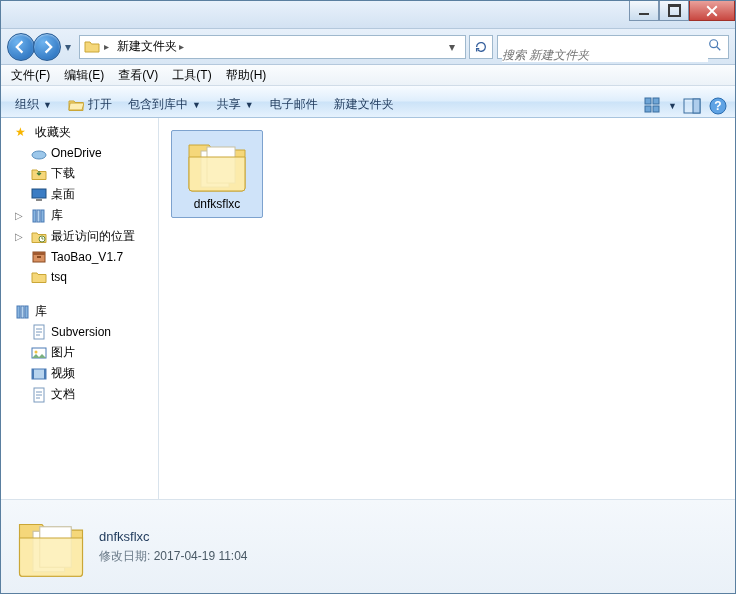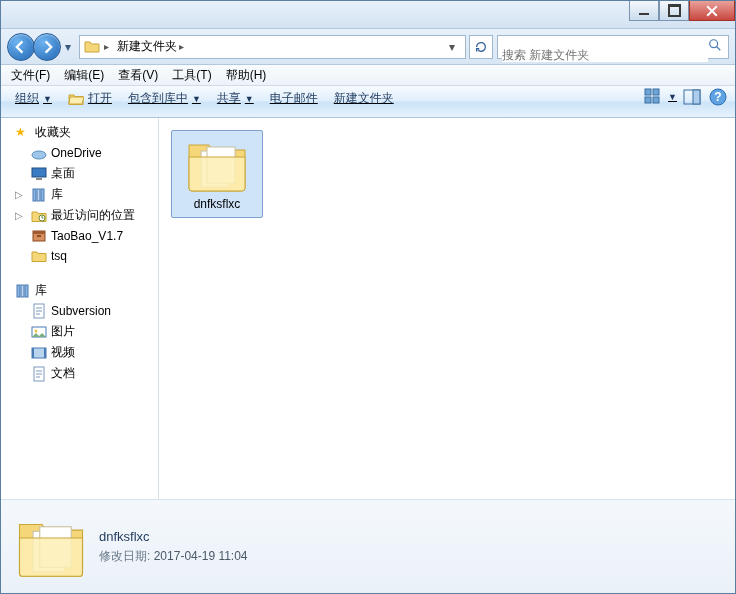--- a/index.html
+++ b/index.html
@@ -20,27 +20,27 @@
   .nav-circle.fwd { margin-left:-2px;}
   .nav-circle svg { width:14px; height:14px; fill:#fff; }
   .nav-dd { width:14px; display:flex; align-items:center; justify-content:center; color:#3a5a7c;}
   .addr { flex:1; height:24px; background:#fff; border:1px solid #9fb8cd; display:flex; align-items:center; padding:0 4px; gap:4px;}
   .addr .folder-ico { width:16px; height:16px; }
   .addr .crumb { padding:2px 4px; display:flex; align-items:center; gap:2px;}
   .addr .sep { color:#555; font-size:10px;}
   .addr-dd { margin-left:auto; width:18px; display:flex; justify-content:center; color:#555;}
   .refresh { width:24px; height:24px; border:1px solid #9fb8cd; background:#fff; display:flex; align-items:center; justify-content:center; margin-left:-1px;}
   .search { width:232px; height:24px; border:1px solid #9fb8cd; background:#fff; display:flex; align-items:center; padding:0 4px; color:#888; font-style:italic;}
-  .search input { border:none; outline:none; flex:1; color:#0c4a6e;margin-top:16px;}
+  .search input { border:none; outline:none; flex:1; font-style:italic; color:#0c4a6e;margin-top:16px;}
   .search-ico { width:16px; color:#4a7bb5;}
   
   .menubar { height:21px; background: linear-gradient(to bottom,#fafcfe,#ecf2f8); display:flex; align-items:center; padding:0 4px; gap:2px; border-bottom:1px solid #d0dce8;}
   .menubar .mi { padding:13px 6px; cursor:default;}
   
-  .toolbar { height:32px; background: linear-gradient(to bottom,#f7fbff,#dfeefc 48%,#cce3f8 52%,#e6f2fd); display:flex; align-items:flex-start; padding:0 6px; border-bottom:1px solid #a8c4de;text-decoration:underline;}
+  .toolbar { height:32px; background: linear-gradient(to bottom,#f7fbff,#dfeefc 48%,#cce3f8 52%,#e6f2fd); display:flex; align-items:flex-end; padding:0 6px; border-bottom:1px solid #a8c4de;}
   .toolbar .tb { padding:4px 8px; color:#1e395b; display:flex; align-items:center; gap:4px; cursor:default;}
   .toolbar .tb .dd { color:#1e395b; font-size:9px;}
   .toolbar-right { margin-left:auto; display:flex; align-items:center; gap:4px;}
   .tb-icon { width:22px; height:22px; display:flex; align-items:center; justify-content:center;}
   
   .body { flex:1; display:flex; min-height:0;}
   .sidebar { width:158px; background:#fff; border-right:1px solid #d9e3ec; overflow:hidden; padding-top:4px; position:relative;}
   .tree-group { margin-bottom:14px;}
   .tree-head { display:flex; align-items:center; gap:4px; padding:2px 4px 2px 14px; font-weight:normal;}
   .tree-item { display:flex; align-items:center; gap:4px; padding:2px 4px 2px 30px; white-space:nowrap; overflow:hidden;text-align:right;}
@@ -184,20 +184,27 @@
           <span class="ico16 star">★</span>
           <span>收藏夹</span>
         </div>
         <div class="tree-item">
           <svg class="ico16" viewBox="0 0 16 16">
               <ellipse cx="8" cy="10" rx="7" ry="4" fill="#9cc7ea" stroke="#5a8fbe"></ellipse>
             </svg>
           <span>OneDrive</span>
         </div>
         <div class="tree-item">
+          <svg class="ico16 folder-svg" viewBox="0 0 16 16">
+              <path class="back" d="M1 4 h5 l1 1.5 H15 v8 H1 z"></path>
+              <path d="M8 5 v4 m-2 -2 l2 2 l2 -2" stroke="#3a7a3a" stroke-width="1.2" fill="none"></path>
+            </svg>
+          <span>下载</span>
+        </div>
+        <div class="tree-item">
           <svg class="ico16" viewBox="0 0 16 16">
               <rect x="1" y="2" width="14" height="9" fill="#3a7cc4" stroke="#1f4e80"></rect>
               <rect x="5" y="12" width="6" height="2" fill="#888"></rect>
             </svg>
           <span>桌面</span>
         </div>
         <div class="tree-item">
           <span class="twisty">▷</span>
           <svg class="ico16" viewBox="0 0 16 16">
               <rect x="2" y="2" width="3" height="12" fill="#8ab6e0" stroke="#4a7bb5"></rect>

